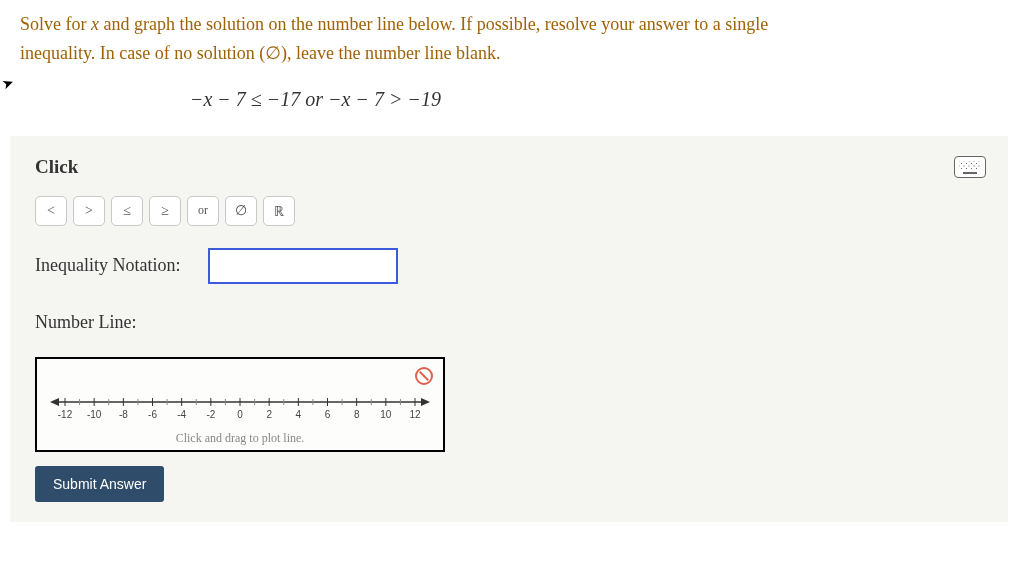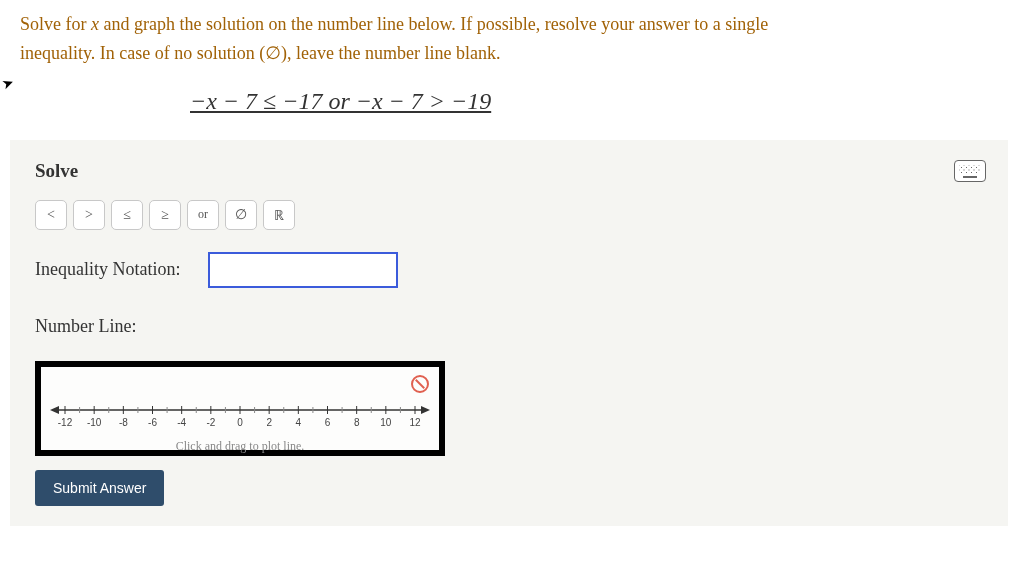--- a/index.html
+++ b/index.html
@@ -14,23 +14,22 @@
     .problem-text {
       padding: 10px 12px 5px 20px;
       font-size: 18px;
       line-height: 1.6;
       color: #a16207;
     }
     .math-italic { font-style: italic; font-family: 'Times New Roman', serif; }
     .equation {
       text-align: left;
       padding: 15px 0 15px 190px;
-      font-size: 24px;
+      font-size: 20px;
       font-family: 'Times New Roman', serif;
-      text-decoration: underline;
     }
     .answer-panel {
       background: #f5f5f2;
       margin: 10px 10px 0 10px;
       padding: 20px 25px;
       position: relative;
       min-height: 370px;
     }
     .answer-heading {
       font-size: 19px;
@@ -78,21 +77,21 @@
     }
     .numberline-label {
       font-size: 18px;
       color: #333;
       margin-bottom: 24px;
     }
     .numberline-box {
       width: 410px;
       height: 95px;
       background: #fdfdfc;
-      border: 6px solid #000000;
+      border: 2px solid #000000;
       position: relative;
       padding-top: 18px;
     }
     .clear-icon {
       position: absolute;
       top: 8px;
       right: 10px;
       width: 18px;
       height: 18px;
       border: 2px solid #e06050;
@@ -171,21 +170,21 @@
 </div>
 
 <span class="cursor-arrow">➤</span>
 
 <div class="equation">
   <span class="math-italic">−x − 7 ≤ −17   or   −x − 7 &gt; −19</span>
 </div>
 
 <div class="answer-panel">
   <div class="keyboard-icon"></div>
-  <div class="answer-heading">Solve</div>
+  <div class="answer-heading">Click</div>
 
   <div class="symbol-row">
     <button class="symbol-btn">&lt;</button>
     <button class="symbol-btn">&gt;</button>
     <button class="symbol-btn">≤</button>
     <button class="symbol-btn">≥</button>
     <button class="symbol-btn text">or</button>
     <button class="symbol-btn">∅</button>
     <button class="symbol-btn">ℝ</button>
   </div>

